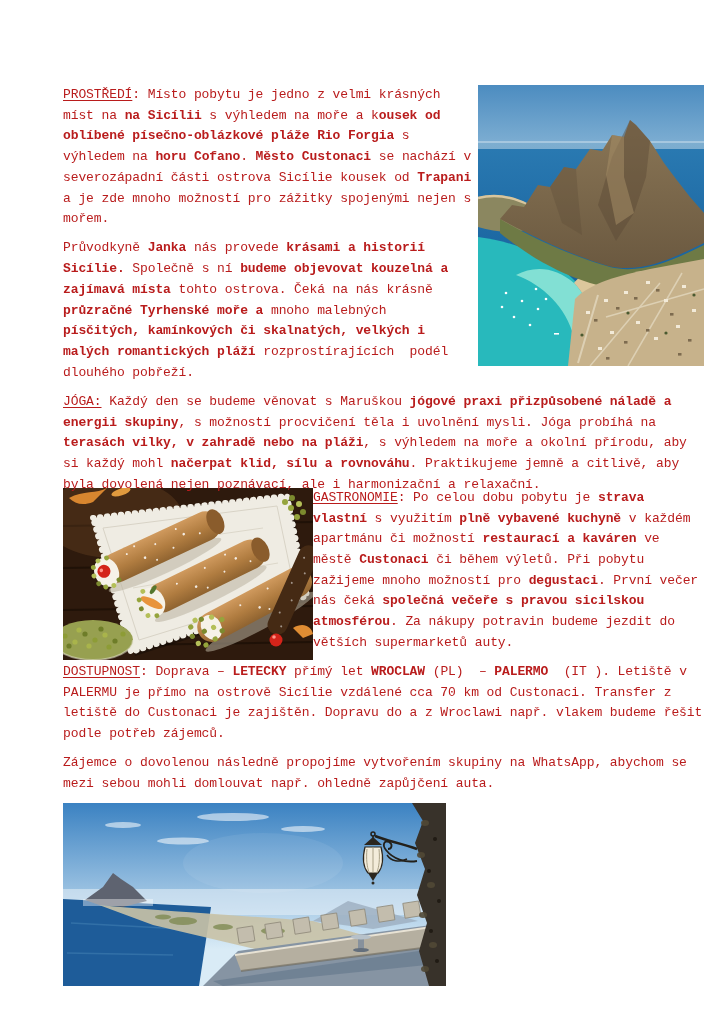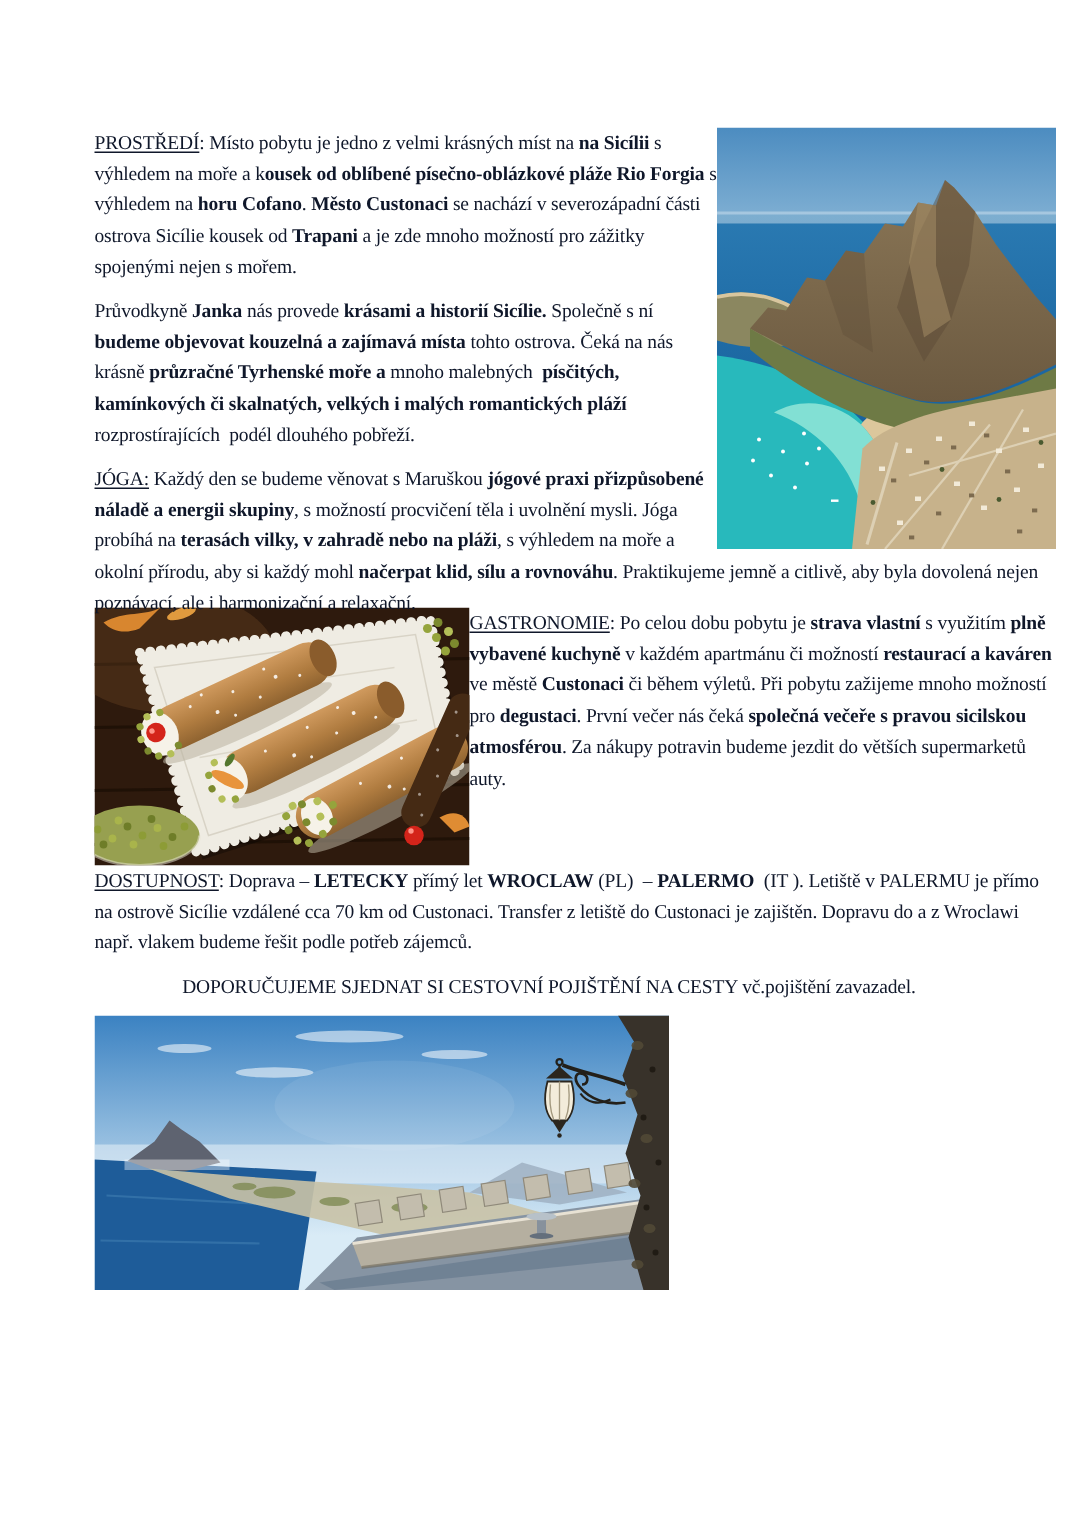--- a/index.html
+++ b/index.html
@@ -1,17 +1,17 @@
 <!DOCTYPE html>
 <html><head>
 <meta charset="utf-8">
 <style>
   html,body{margin:0;padding:0;background:#ffffff;}
   .page{position:relative;width:724px;height:1024px;background:#fff;overflow:hidden;
-        font-family:Liberation Serif, serif;color:#0f172a;}
+        font-family:Liberation Mono, monospace;color:#b91c1c;}
   .content{position:absolute;left:63px;top:85px;width:641px;}
   p.doc{margin:0 0 8.5px 0;font-size:13px;line-height:20.7px;letter-spacing:-0.1px;white-space:pre-wrap;}
   .run-b{font-weight:bold;}
   .run-u{text-decoration:underline;text-underline-offset:2px;}
   figure.photo{display:block;margin:0;padding:0;}
   .photo svg{display:block;width:100%;height:100%;}
   .photo-cofano{float:right;width:226px;height:281px;margin:0 0 12px 14px;}
   .photo-cannoli{float:left;width:250px;height:172px;margin:-8.5px 13px 18px 0;}
   .mid{margin-top:-16px;}
   .p-dostupnost{clear:both;margin-top:-17px;}
@@ -268,21 +268,21 @@
           </g>
           <circle cx="213" cy="152" r="6.5" fill="#d4241a"></circle>
           <circle cx="211" cy="149" r="1.8" fill="#ff9488"></circle>
           <path d="M230,140 C240,134 248,138 250,146 L240,150 Z" fill="#df8c33"></path>
         </svg>
       </figure>
       <p class="doc"><span class="run-u">GASTRONOMIE</span><span>: Po celou dobu pobytu je </span><span class="run-b">strava vlastní</span><span> s využitím </span><span class="run-b">plně vybavené kuchyně</span><span> v každém apartmánu či možností </span><span class="run-b">restaurací a kaváren</span><span> ve městě </span><span class="run-b">Custonaci</span><span> či během výletů. Při pobytu zažijeme mnoho možností pro </span><span class="run-b">degustaci</span><span>. První večer nás čeká </span><span class="run-b">společná večeře s pravou sicilskou atmosférou</span><span>. Za nákupy potravin budeme jezdit do větších supermarketů auty.</span></p>
     </section>
 
     <p class="doc p-dostupnost"><span class="run-u">DOSTUPNOST</span><span>: Doprava – </span><span class="run-b">LETECKY</span><span> přímý let </span><span class="run-b">WROCLAW</span><span> (PL)  – </span><span class="run-b">PALERMO</span><span>  (IT ). Letiště v PALERMU je přímo na ostrově Sicílie vzdálené cca 70 km od Custonaci. Transfer z letiště do Custonaci je zajištěn. Dopravu do a z Wroclawi např. vlakem budeme řešit podle potřeb zájemců.</span></p>
-    <p class="doc p-doporuceni"><span>DOPORUČUJEME SJEDNAT SI CESTOVNÍ POJIŠTĚNÍ NA CESTY vč.pojištění zavazadel.</span></p>
+    <p class="doc p-whatsapp"><span>Zájemce o dovolenou následně propojíme vytvořením skupiny na WhatsApp, abychom se mezi sebou mohli domlouvat např. ohledně zapůjčení auta.</span></p>
 
     <figure class="photo photo-erice" title="Výhled z hradeb Erice na pobřeží s horou Cofano, kamenné cimbuří a kovaná lucerna">
       <svg viewBox="0 0 383 183" preserveAspectRatio="none">
         <defs>
           <linearGradient id="skyB" x1="0" y1="0" x2="0" y2="1">
             <stop offset="0" stop-color="#3b82c2"></stop>
               <stop offset="0.8" stop-color="#d9ebf6"></stop>
           </linearGradient>
         </defs>
         <rect width="383" height="183" fill="url(#skyB)"></rect>

